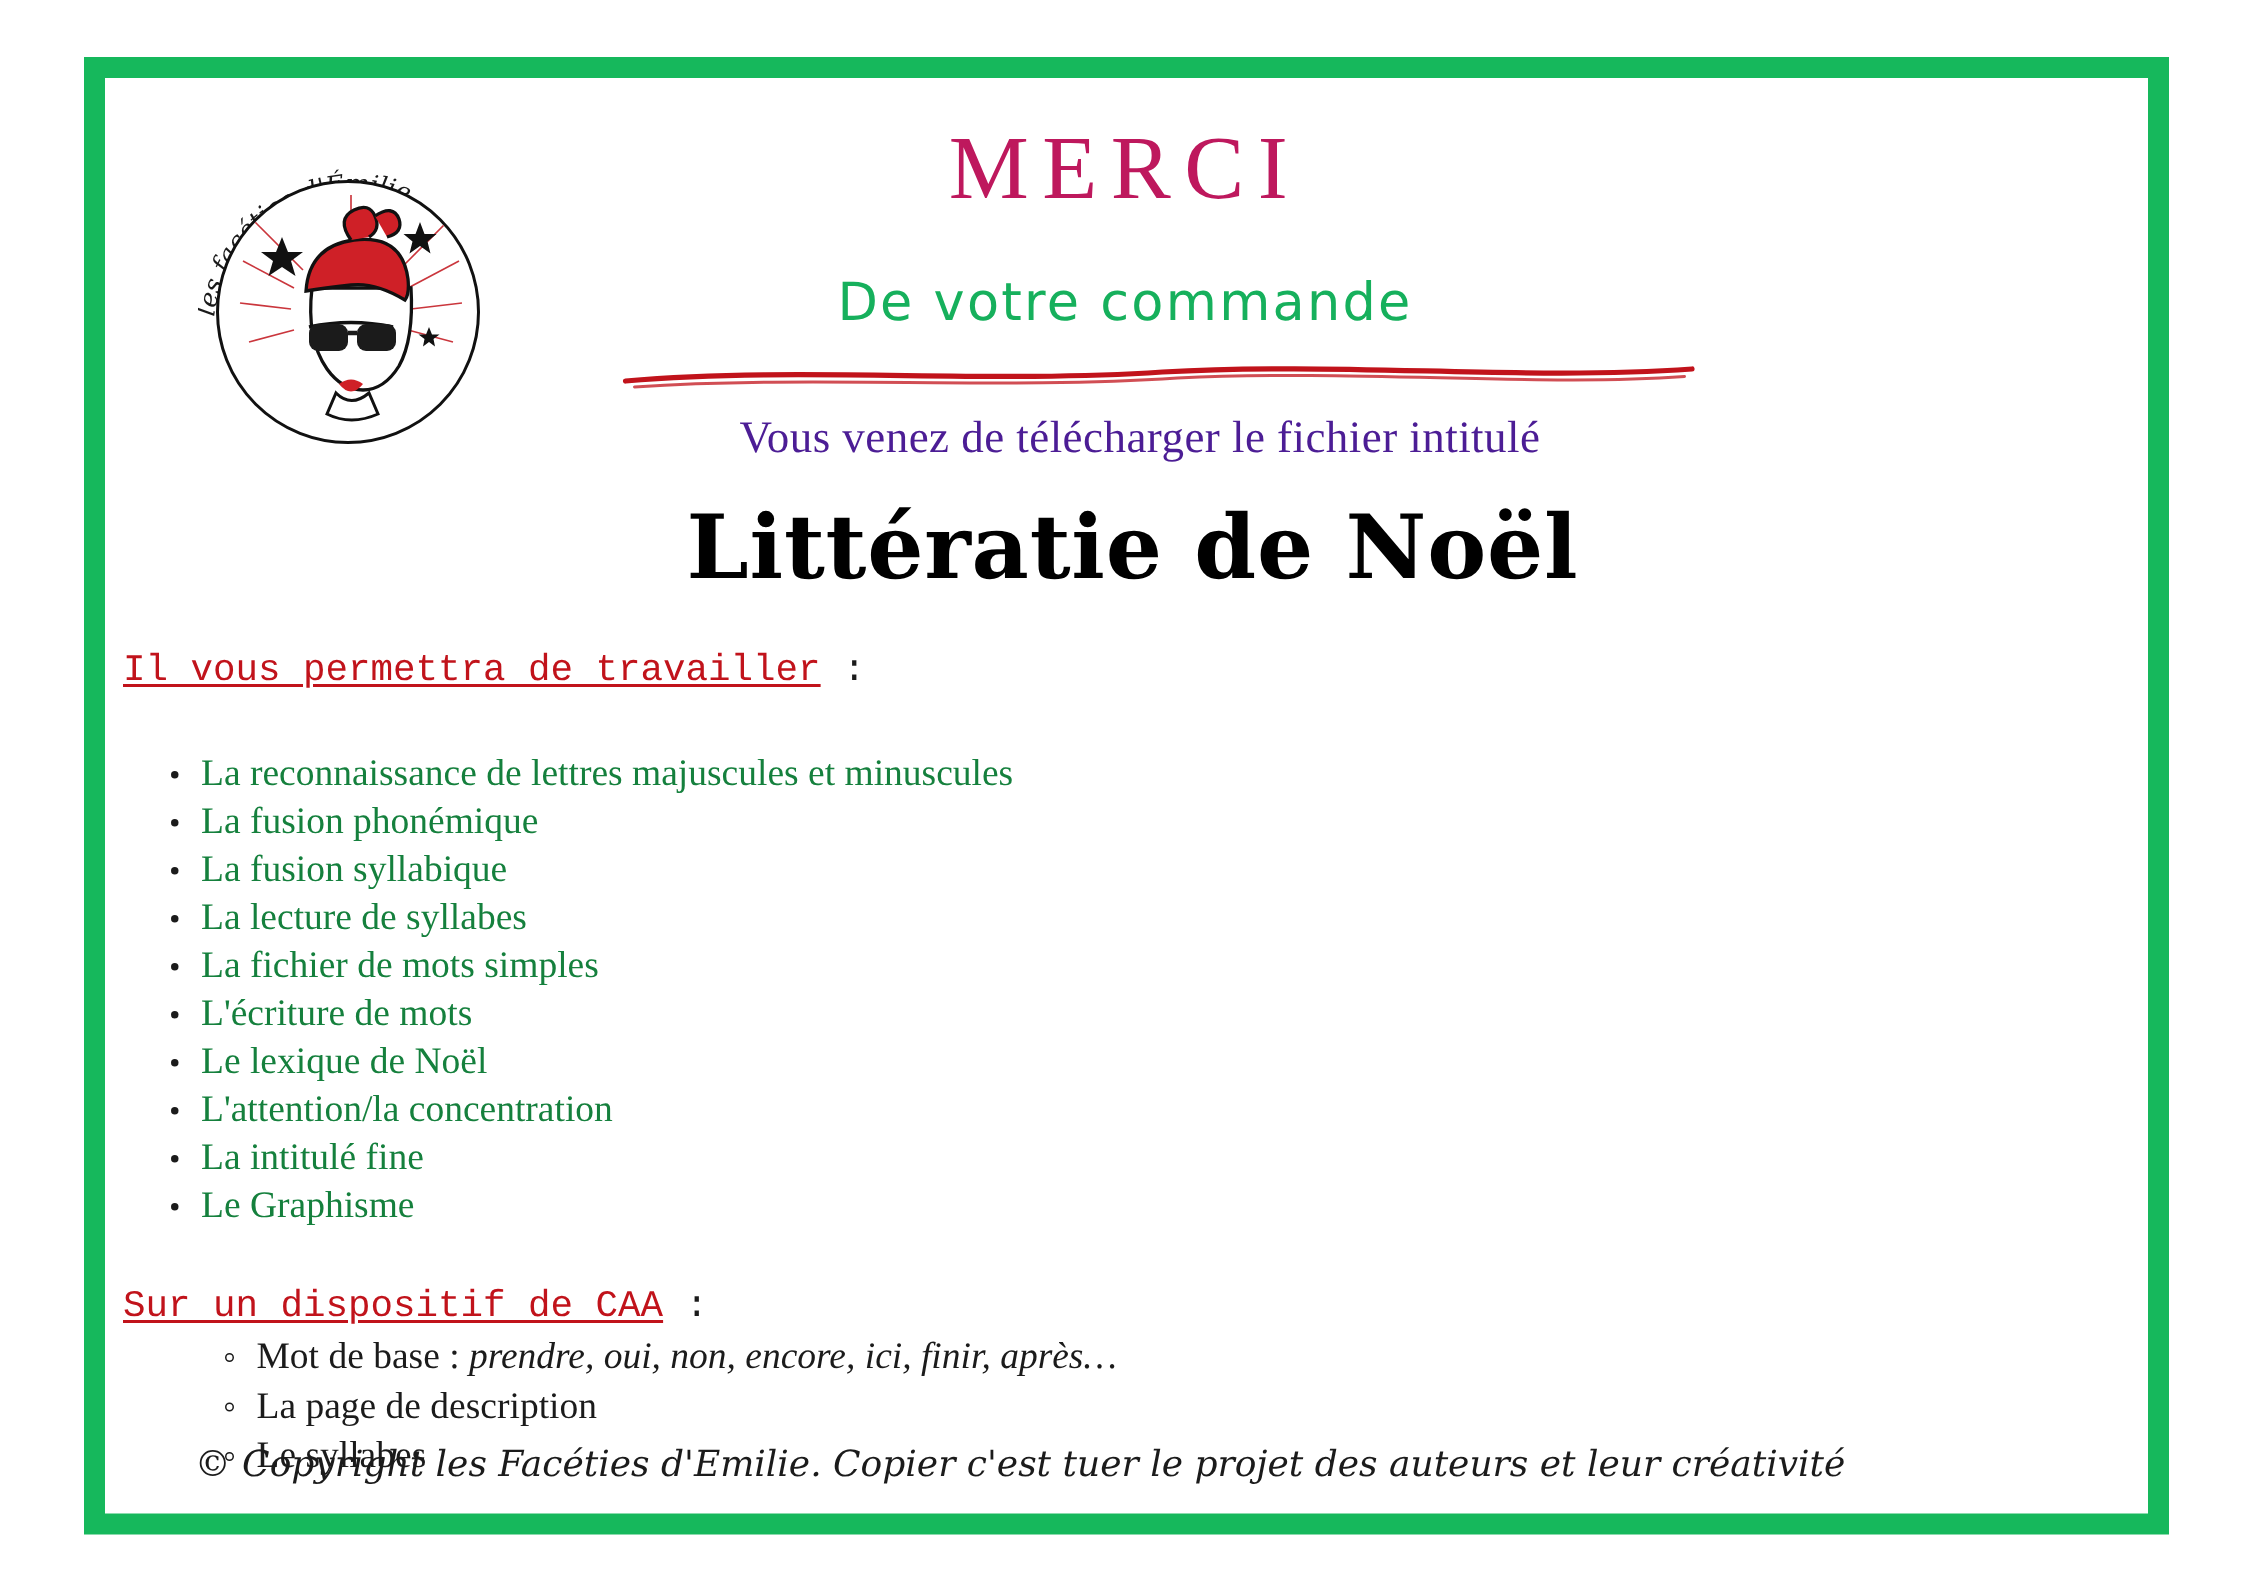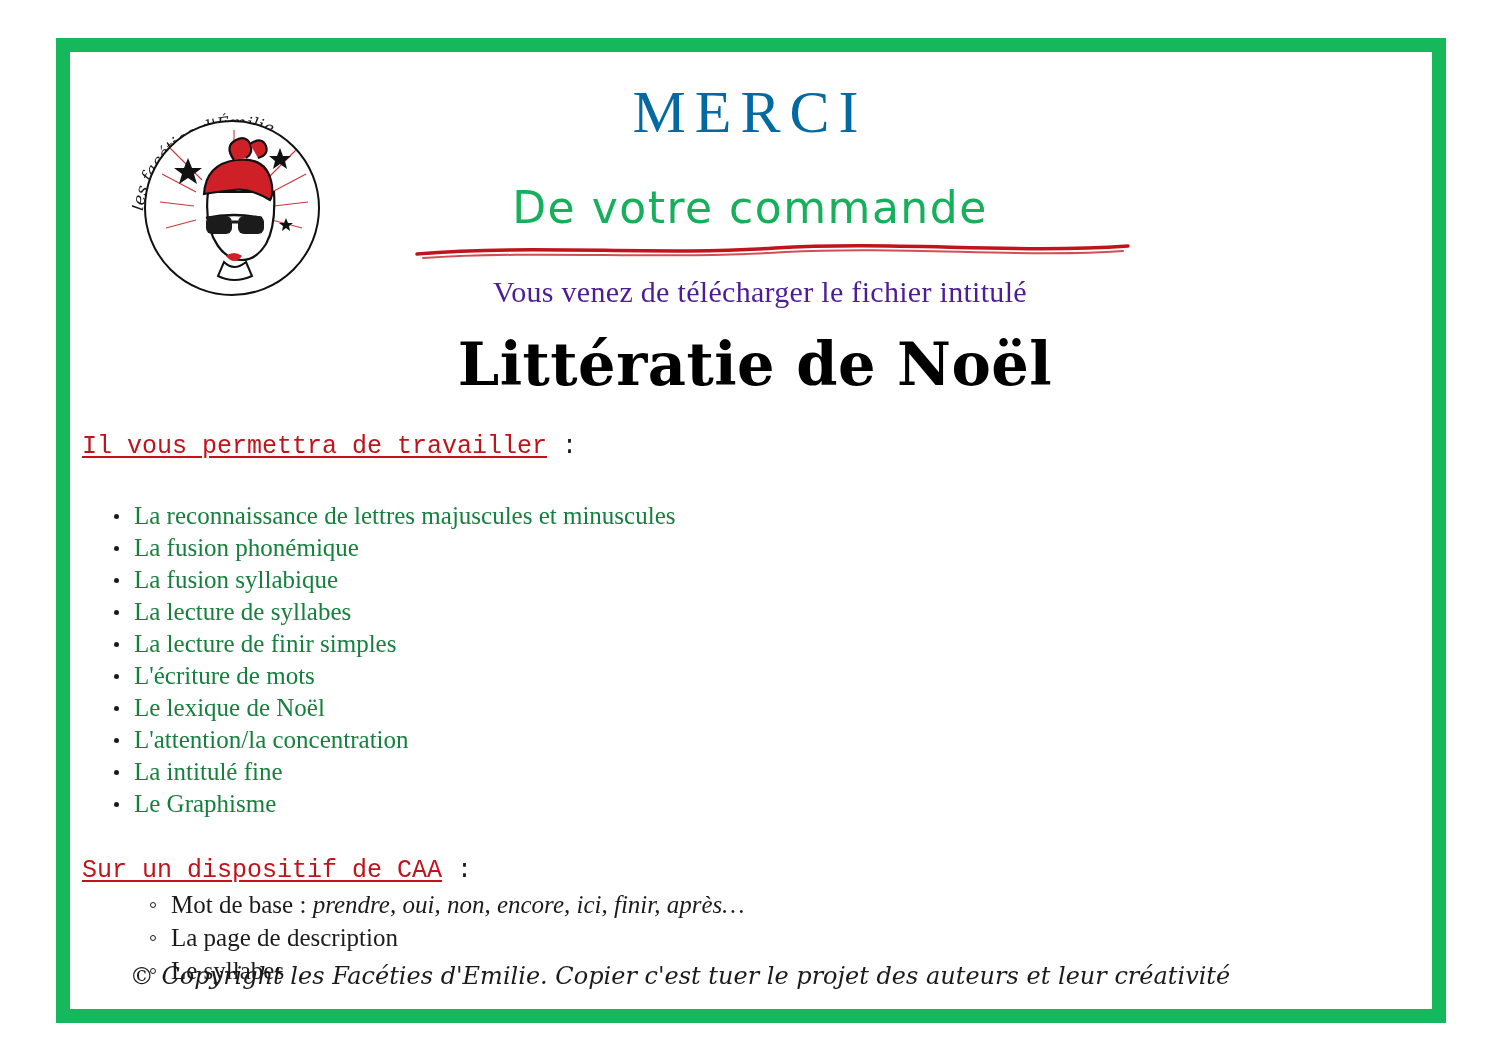--- a/index.html
+++ b/index.html
@@ -74,35 +74,35 @@
     top: 0;
   }
 
   
   .merci {
     position: absolute;
     left: 400px;
     top: 78px;
     width: 700px;
     text-align: center;
-    color: #0369a1;
+    color: #be185d;
     font-family: "Liberation Serif", serif;
     font-size: 60px;
     letter-spacing: 9px;
     font-weight: 400;
   }
   .sub-commande {
     position: absolute;
     left: 400px;
     top: 182px;
     width: 700px;
     text-align: center;
     color: #16b05c;
     font-family: "DejaVu Sans", sans-serif;
-    font-size: 44px;
+    font-size: 35px;
     letter-spacing: 1.5px;
   }
   .red-rule {
     position: absolute;
     left: 415px;
     top: 238px;
     width: 715px;
     height: 26px;
   }
   .line-intro {
@@ -292,21 +292,21 @@
 
   <div class="section-head" id="head-travailler">
     <span class="u">Il vous permettra de travailler</span><span class="plain"> :</span>
   </div>
 
   <ul class="bullets" id="list-travailler">
     <li>La reconnaissance de lettres majuscules et minuscules</li>
     <li>La fusion phonémique</li>
     <li>La fusion syllabique</li>
     <li>La lecture de syllabes</li>
-    <li>La lecture de finir simples</li>
+    <li>La fichier de mots simples</li>
     <li>L'écriture de mots</li>
     <li>Le lexique de Noël</li>
     <li>L'attention/la concentration</li>
     <li>La intitulé fine</li>
     <li>Le Graphisme</li>
   </ul>
 
   <div class="section-head" id="head-caa">
     <span class="u">Sur un dispositif de CAA</span><span class="plain"> :</span>
   </div>

